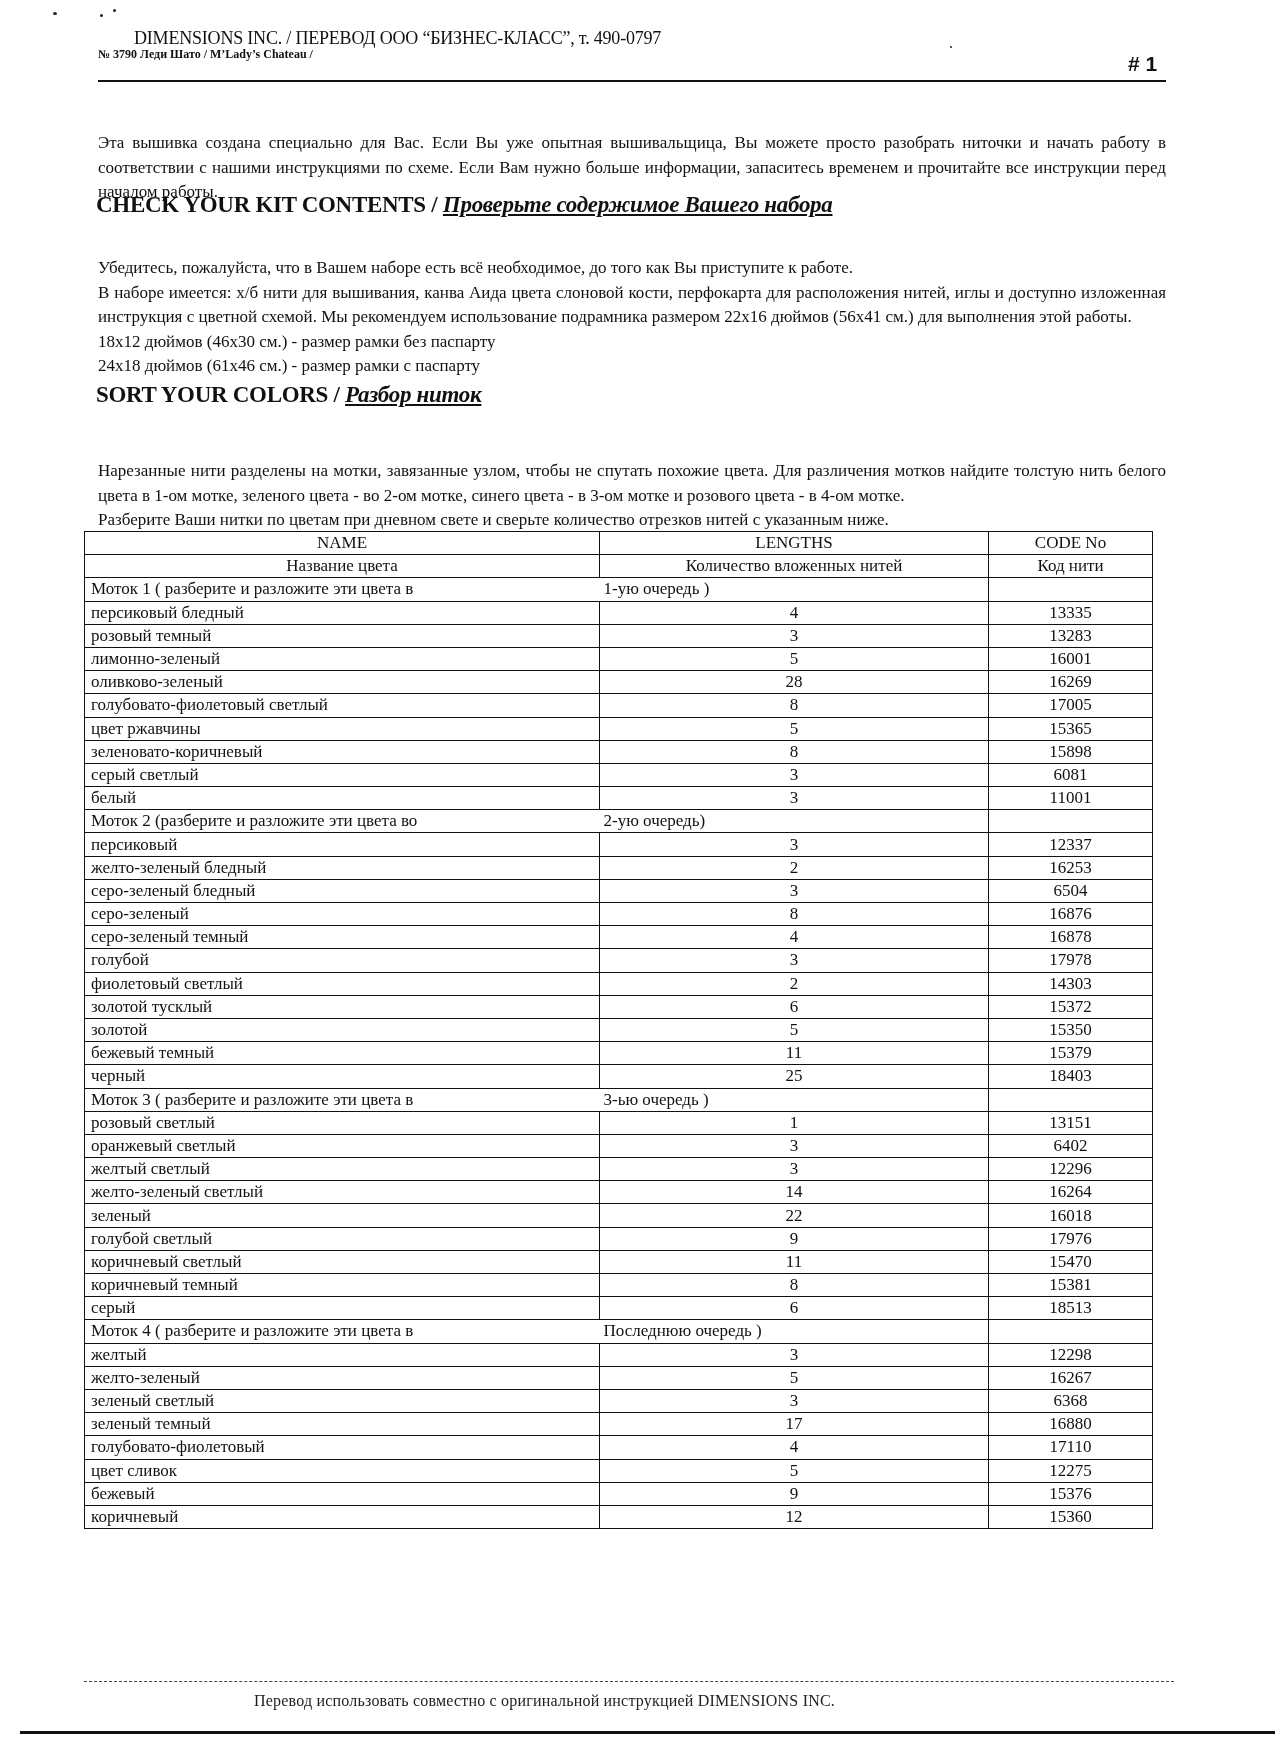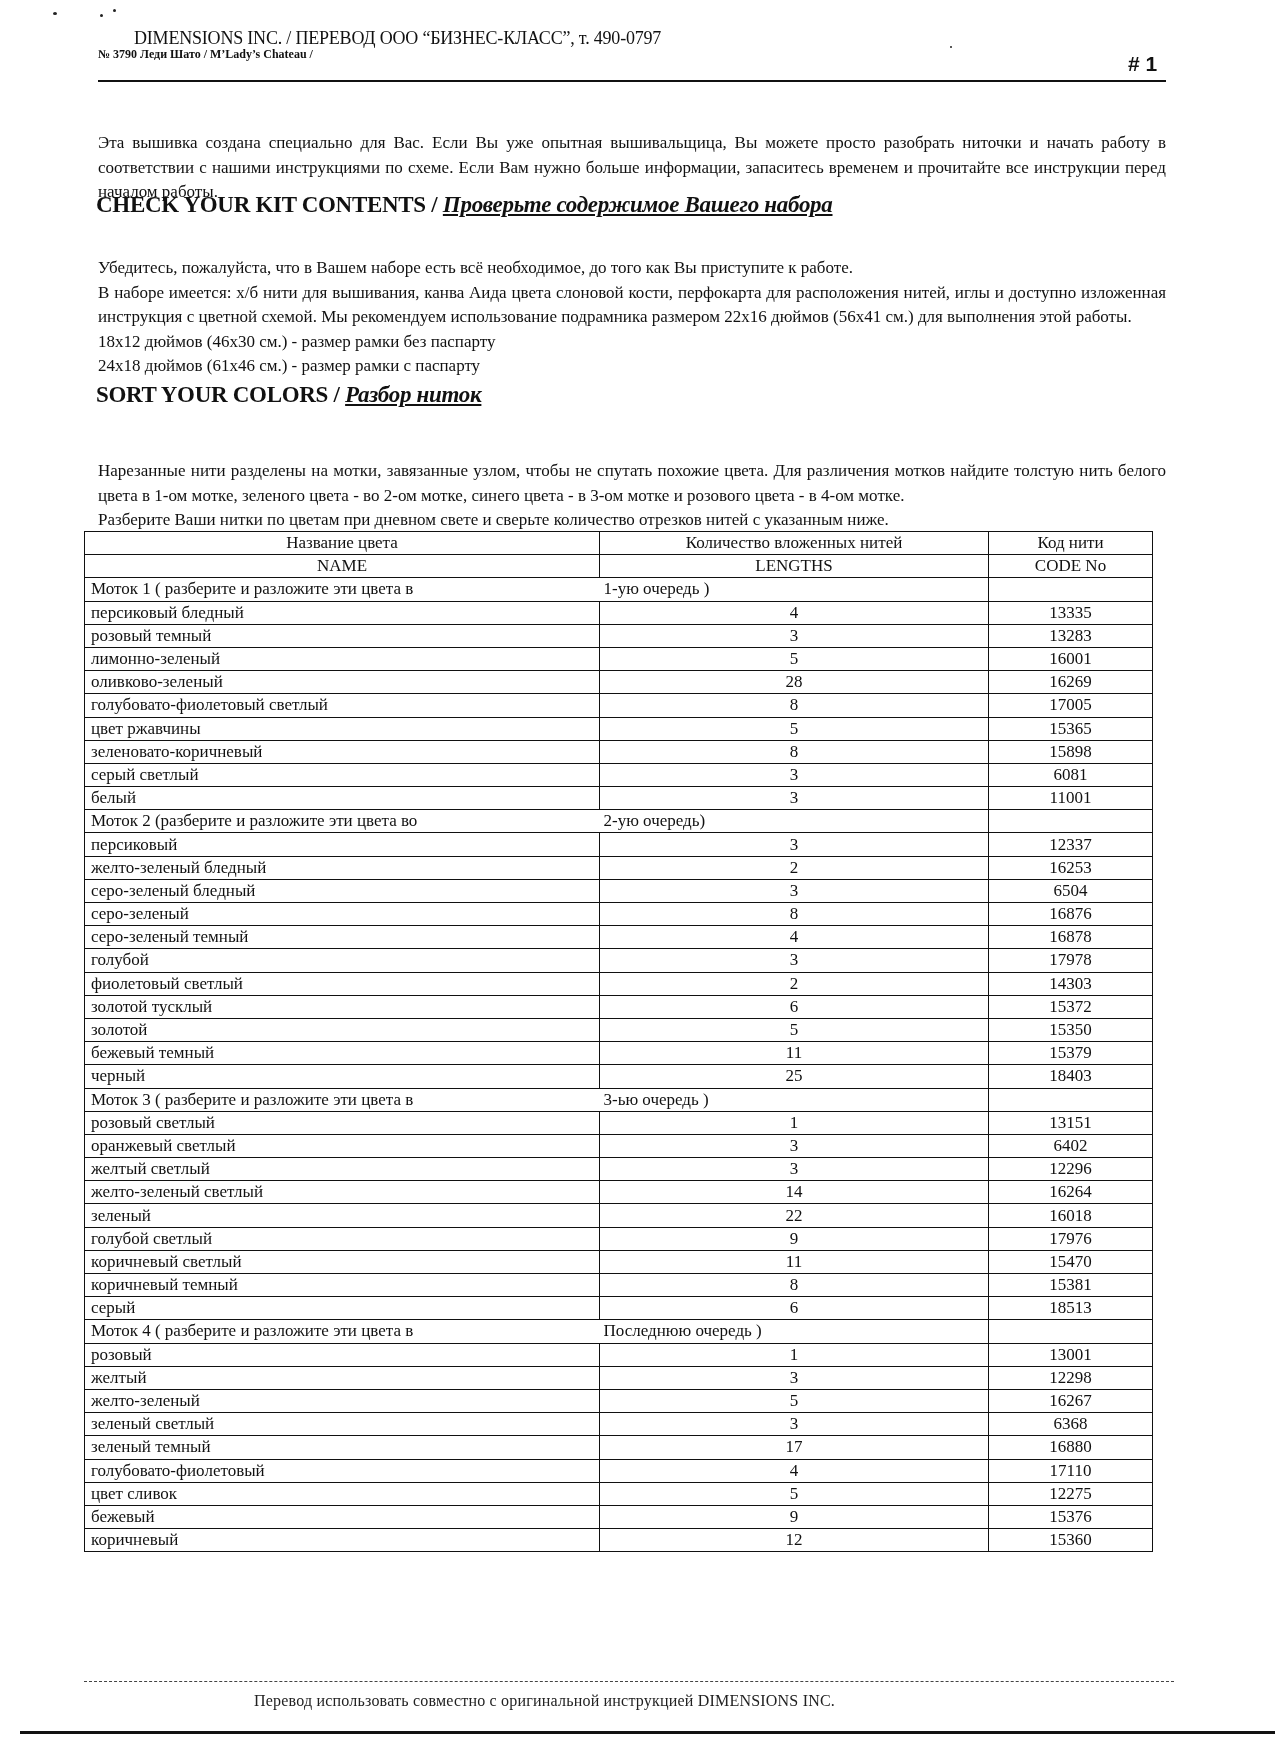--- a/index.html
+++ b/index.html
@@ -71,28 +71,28 @@
 </div>
 
 <table class="colors">
   <colgroup>
       <col class="c1">
       <col class="c2">
       <col class="c3">
     </colgroup>
   <tbody id="table-body">
     <tr>
+      <td class="center">NAME</td>
+      <td class="center">LENGTHS</td>
+      <td class="center">CODE No</td>
+    </tr>
+    <tr>
       <td class="center">Название цвета</td>
       <td class="center">Количество вложенных нитей</td>
       <td class="center">Код нити</td>
-    </tr>
-    <tr>
-      <td class="center">NAME</td>
-      <td class="center">LENGTHS</td>
-      <td class="center">CODE No</td>
     </tr>
   <tr class="group">
         <td class="gname">Моток 1 ( разберите  и разложите эти цвета в</td>
         <td class="gq">1-ую очередь )</td>
         <td></td>
       </tr>
       <tr>
         <td>персиковый бледный</td>
         <td class="center">4</td>
         <td class="center">13335</td>
@@ -246,25 +246,20 @@
         <td>серый</td>
         <td class="center">6</td>
         <td class="center">18513</td>
       </tr>
       <tr class="group">
         <td class="gname">Моток 4 ( разберите  и разложите эти цвета в</td>
         <td class="gq">Последнюю очередь )</td>
         <td></td>
       </tr>
       <tr>
-        <td>розовый</td>
-        <td class="center">1</td>
-        <td class="center">13001</td>
-      </tr>
-      <tr>
         <td>желтый</td>
         <td class="center">3</td>
         <td class="center">12298</td>
       </tr>
       <tr>
         <td>желто-зеленый</td>
         <td class="center">5</td>
         <td class="center">16267</td>
       </tr>
       <tr>

